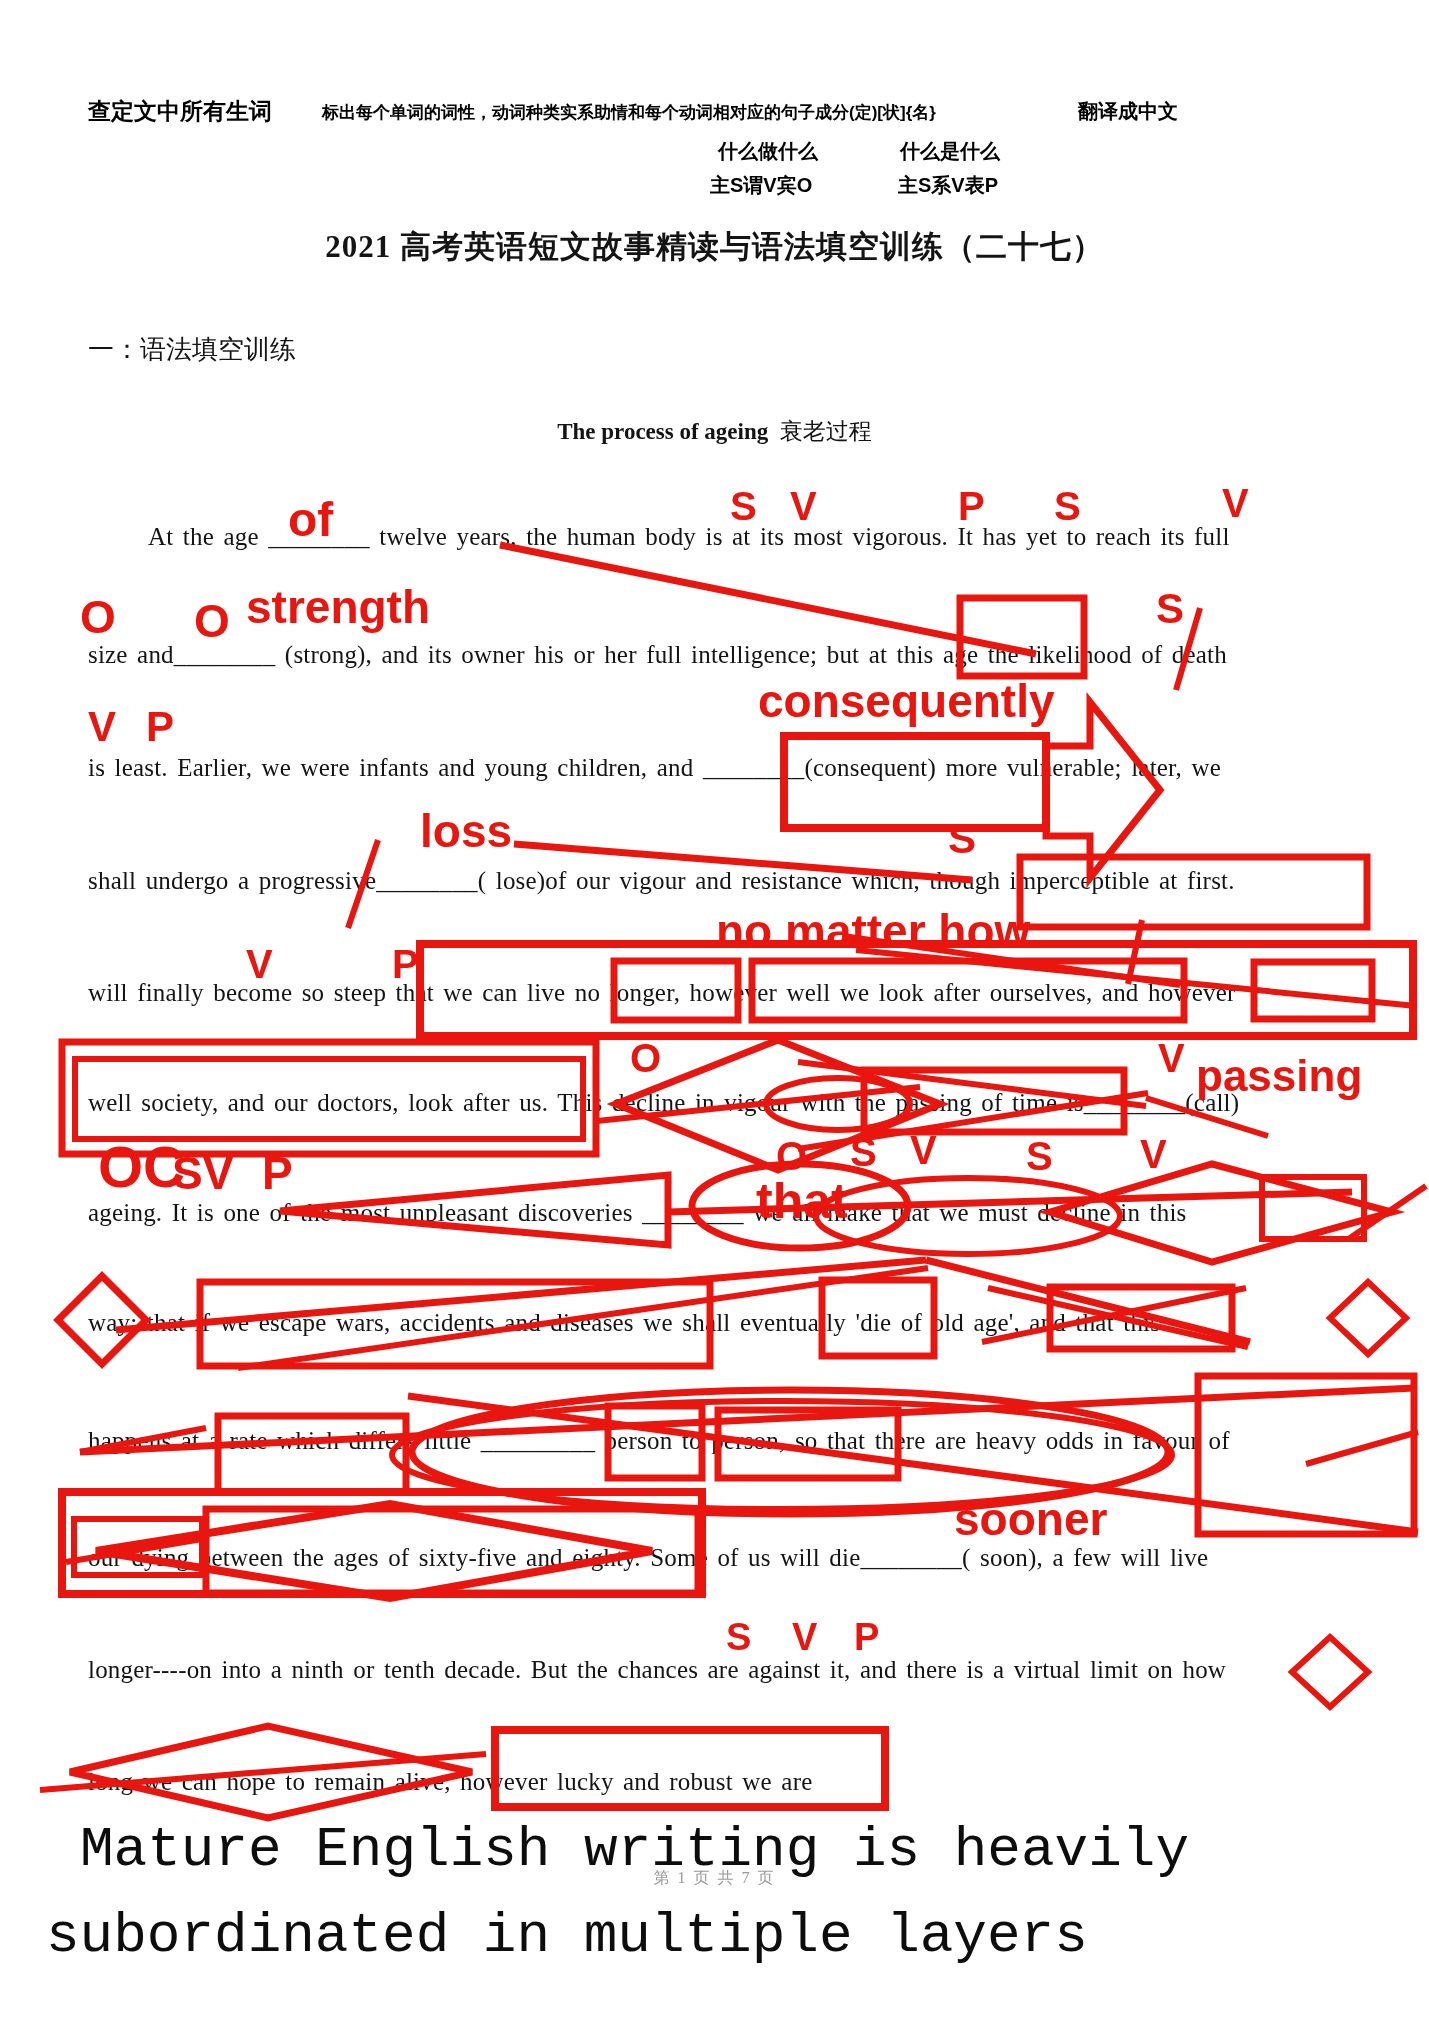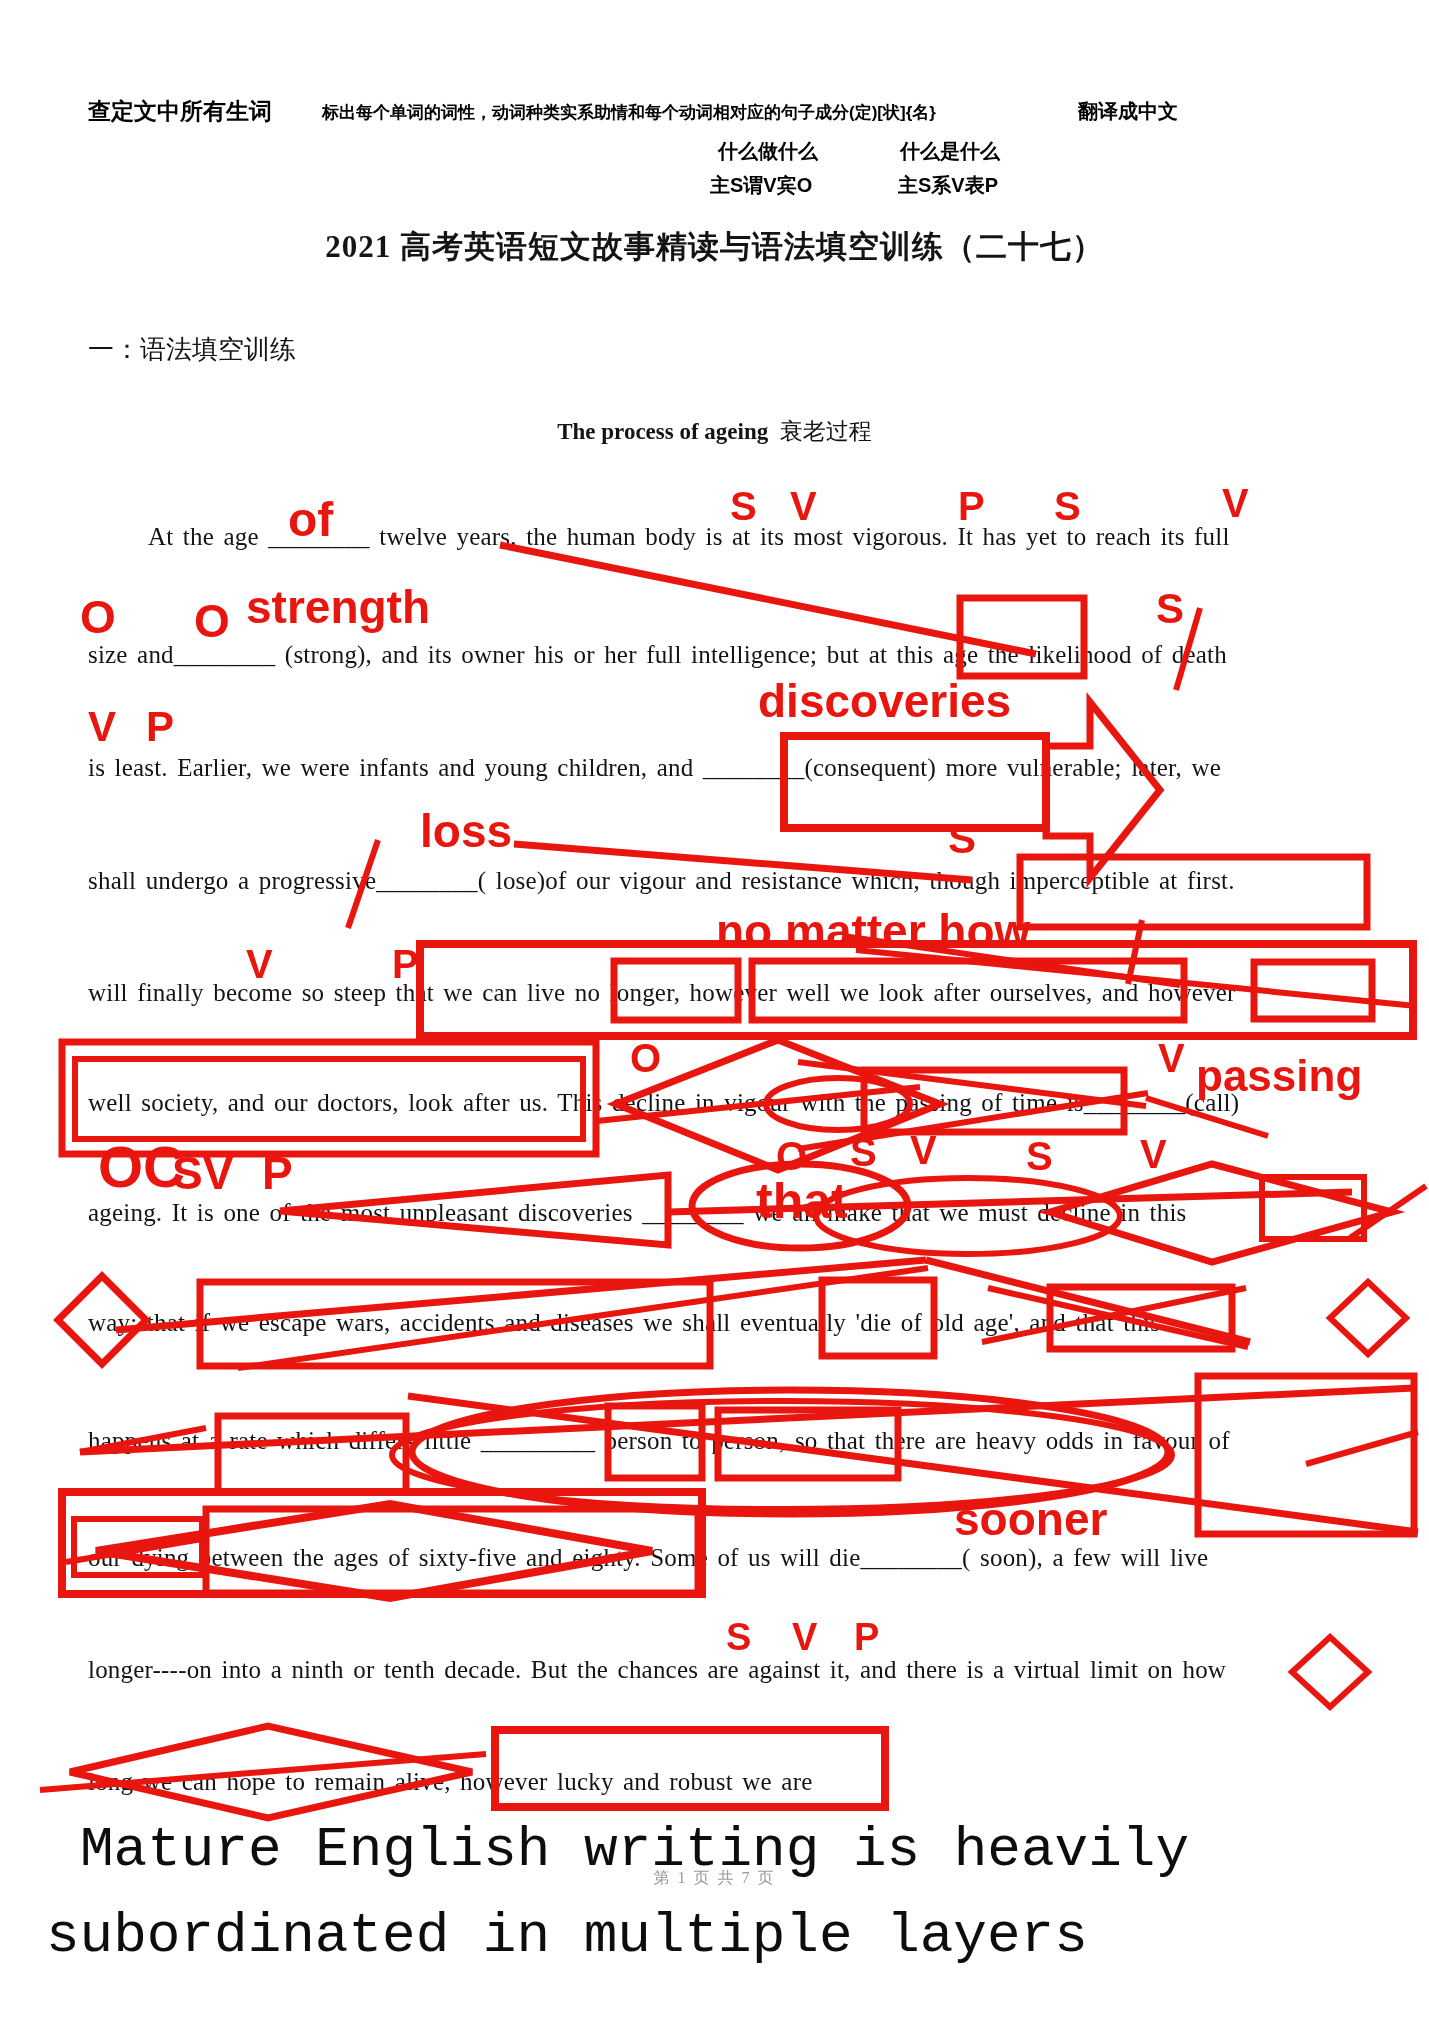--- a/index.html
+++ b/index.html
@@ -71,21 +71,21 @@
   <span class="rn" style="left:790px;top:486px;font-size:40px;">V</span>
   <span class="rn" style="left:958px;top:486px;font-size:40px;">P</span>
   <span class="rn" style="left:1054px;top:486px;font-size:40px;">S</span>
   <span class="rn" style="left:1222px;top:483px;font-size:40px;">V</span>
   <span class="rn" style="left:80px;top:594px;font-size:46px;">O</span>
   <span class="rn" style="left:194px;top:598px;font-size:46px;">O</span>
   <span class="rn" style="left:246px;top:584px;font-size:46px;">strength</span>
   <span class="rn" style="left:1156px;top:588px;font-size:42px;">S</span>
   <span class="rn" style="left:88px;top:706px;font-size:42px;">V</span>
   <span class="rn" style="left:146px;top:706px;font-size:42px;">P</span>
-  <span class="rn" style="left:758px;top:678px;font-size:46px;">discoveries</span>
+  <span class="rn" style="left:758px;top:678px;font-size:46px;">consequently</span>
   <span class="rn" style="left:420px;top:808px;font-size:46px;">loss</span>
   <span class="rn" style="left:948px;top:818px;font-size:42px;">S</span>
   <span class="rn" style="left:716px;top:908px;font-size:46px;">no matter how</span>
   <span class="rn" style="left:246px;top:944px;font-size:40px;">V</span>
   <span class="rn" style="left:392px;top:944px;font-size:40px;">P</span>
   <span class="rn" style="left:630px;top:1038px;font-size:40px;">O</span>
   <span class="rn" style="left:1158px;top:1038px;font-size:40px;">V</span>
   <span class="rn" style="left:1196px;top:1054px;font-size:44px;">passing</span>
   <span class="rn" style="left:98px;top:1138px;font-size:58px;">OC</span>
   <span class="rn" style="left:172px;top:1150px;font-size:46px;">SV</span>

